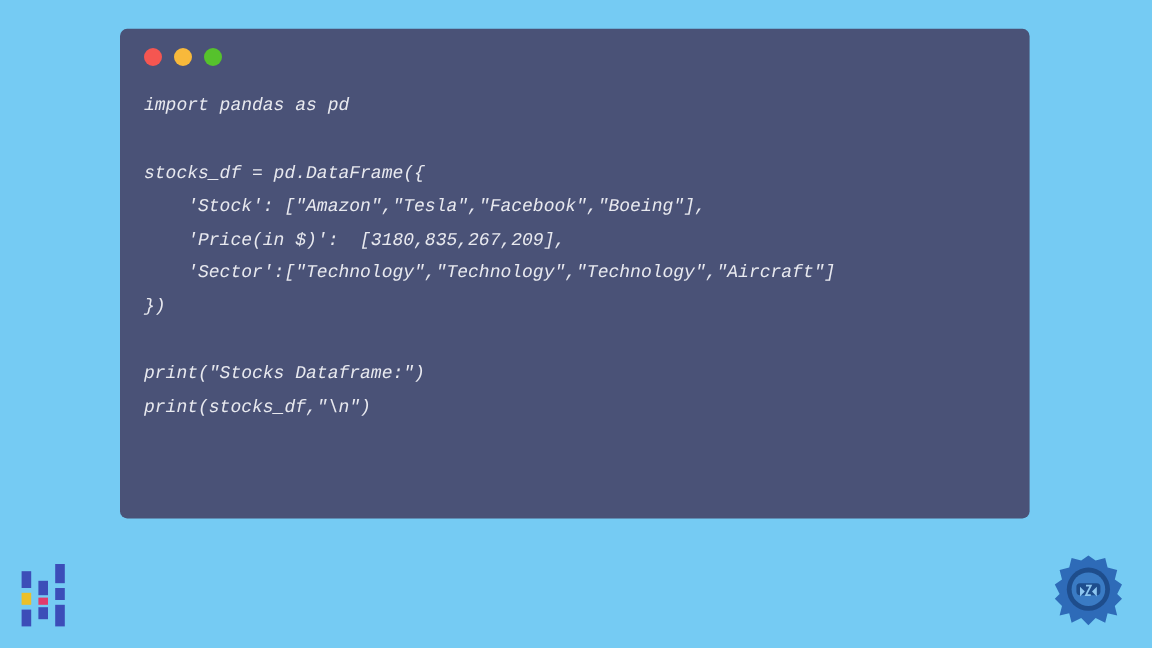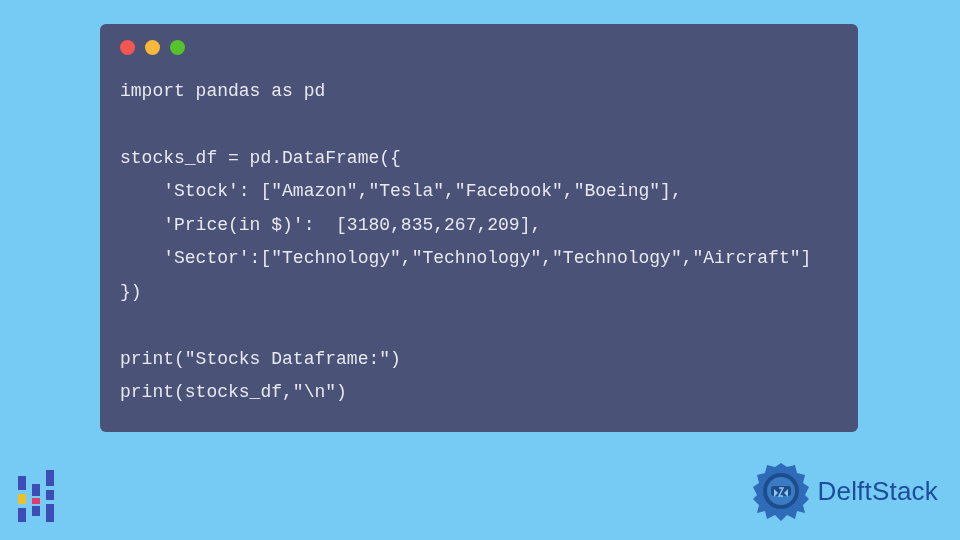--- a/index.html
+++ b/index.html
@@ -29,24 +29,25 @@
   .dot {
     width: 15px;
     height: 15px;
     border-radius: 50%;
   }
   .dot.red { background: #F55651; }
   .dot.yellow { background: #F8B93B; }
   .dot.green { background: #56C22C; }
   .code {
     font-family: Consolas, "Courier New", monospace;
-    font-size: 18px;
+    font-size: 15px;
     line-height: 1.86;
     color: #E8E9EF;
     white-space: pre;
+    font-style: italic;
   }
   .logo-left {
     position: absolute;
     left: 16px;
     bottom: 14px;
     width: 48px;
     height: 58px;
   }
   .logo-right {
     position: absolute;
@@ -101,14 +102,13 @@
     <g transform="translate(31 31)">
       <path d="M0,-28 L6,-24 L14,-26 L16,-18 L24,-16 L22,-8 L28,-4 L24,4 L28,8 L22,14 L24,22 L16,20 L14,28 L6,24 L0,30 L-6,24 L-14,28 L-16,20 L-24,22 L-22,14 L-28,8 L-24,4 L-28,-4 L-22,-8 L-24,-16 L-16,-18 L-14,-26 L-6,-24 Z" fill="#2E6BB8"></path>
       <circle r="18" fill="#1E4D8C"></circle>
       <circle r="14" fill="#3A7BC4"></circle>
       <rect x="-10" y="-5" width="20" height="10" rx="3" fill="#1E4D8C"></rect>
       <path d="M-7,-2 L-3,2 L-7,6 Z" fill="#8DC6F0"></path>
       <path d="M7,-2 L3,2 L7,6 Z" fill="#8DC6F0"></path>
       <path d="M-2,-3 L2,-3 L-2,5 L2,5" stroke="#8DC6F0" stroke-width="1.5" fill="none"></path>
     </g>
   </svg>
-  <span class="brand-text">DelftStack</span>
 </div>
 
 </body></html>

